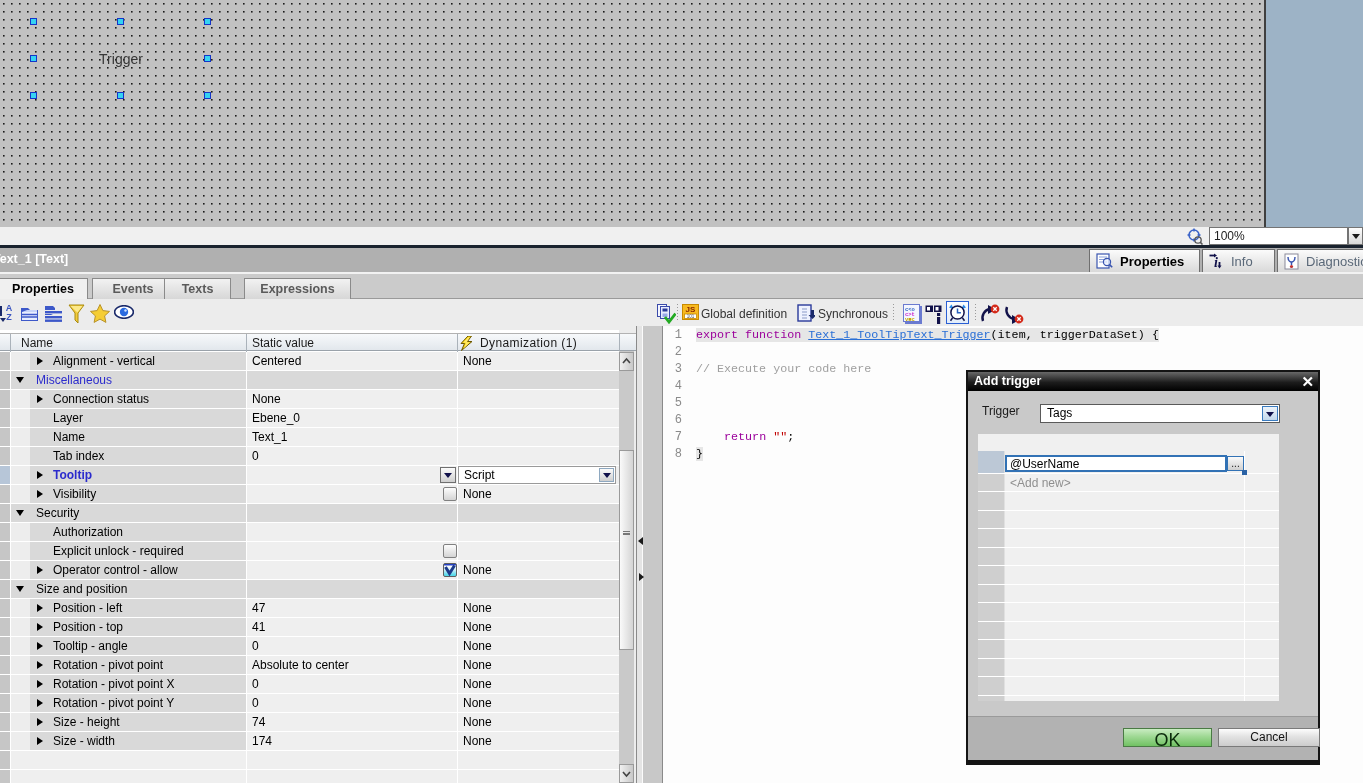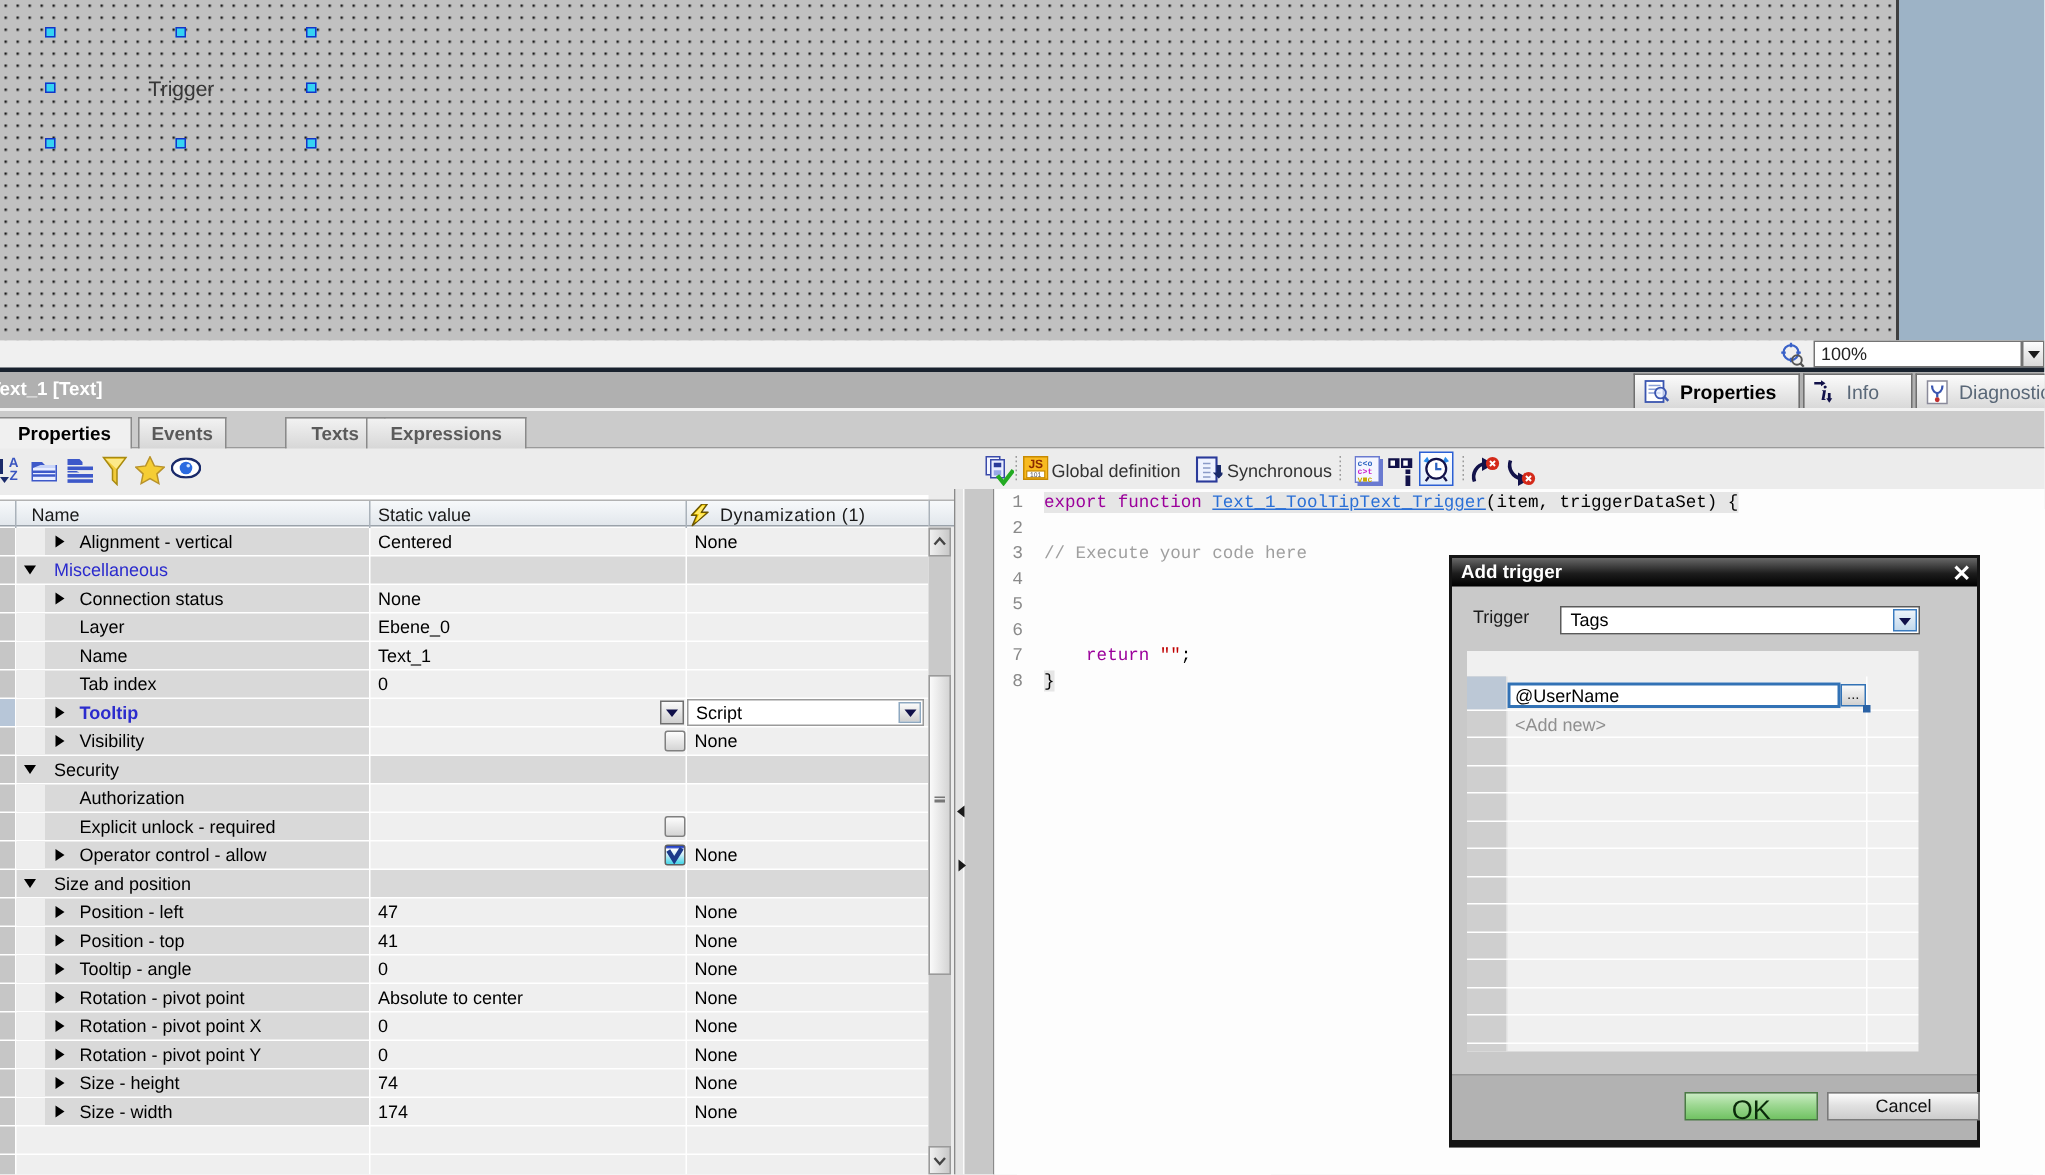--- a/index.html
+++ b/index.html
@@ -147,24 +147,24 @@
           <circle cx="8.5" cy="13.5" r="1.6" fill="#c03030"></circle>
         </svg>
       <span class="lbl" style="left:28px;">Diagnostics</span>
       </div>
   </div>
 
   <div class="abs" id="tabrow">
     <div class="ptab active" style="left:-2px;width:90px;">
         <div style="margin-top:3px;">Properties</div>
       </div>
-    <div class="ptab" style="left:92px;width:59px;">
+    <div class="ptab" style="left:92px;width:82px;">
         <div style="margin-top:3px;">Events</div>
       </div>
-    <div class="ptab" style="left:190px;width:67px;">
+    <div class="ptab" style="left:164px;width:67px;">
         <div style="margin-top:3px;">Texts</div>
       </div>
     <div class="ptab" style="left:244px;width:107px;">
         <div style="margin-top:3px;">Expressions</div>
       </div>
   </div>
 
   <div class="abs" id="toolrow">
 
     <svg class="ticon" style="left:-4px;" width="20" height="20" viewBox="0 0 20 20">

